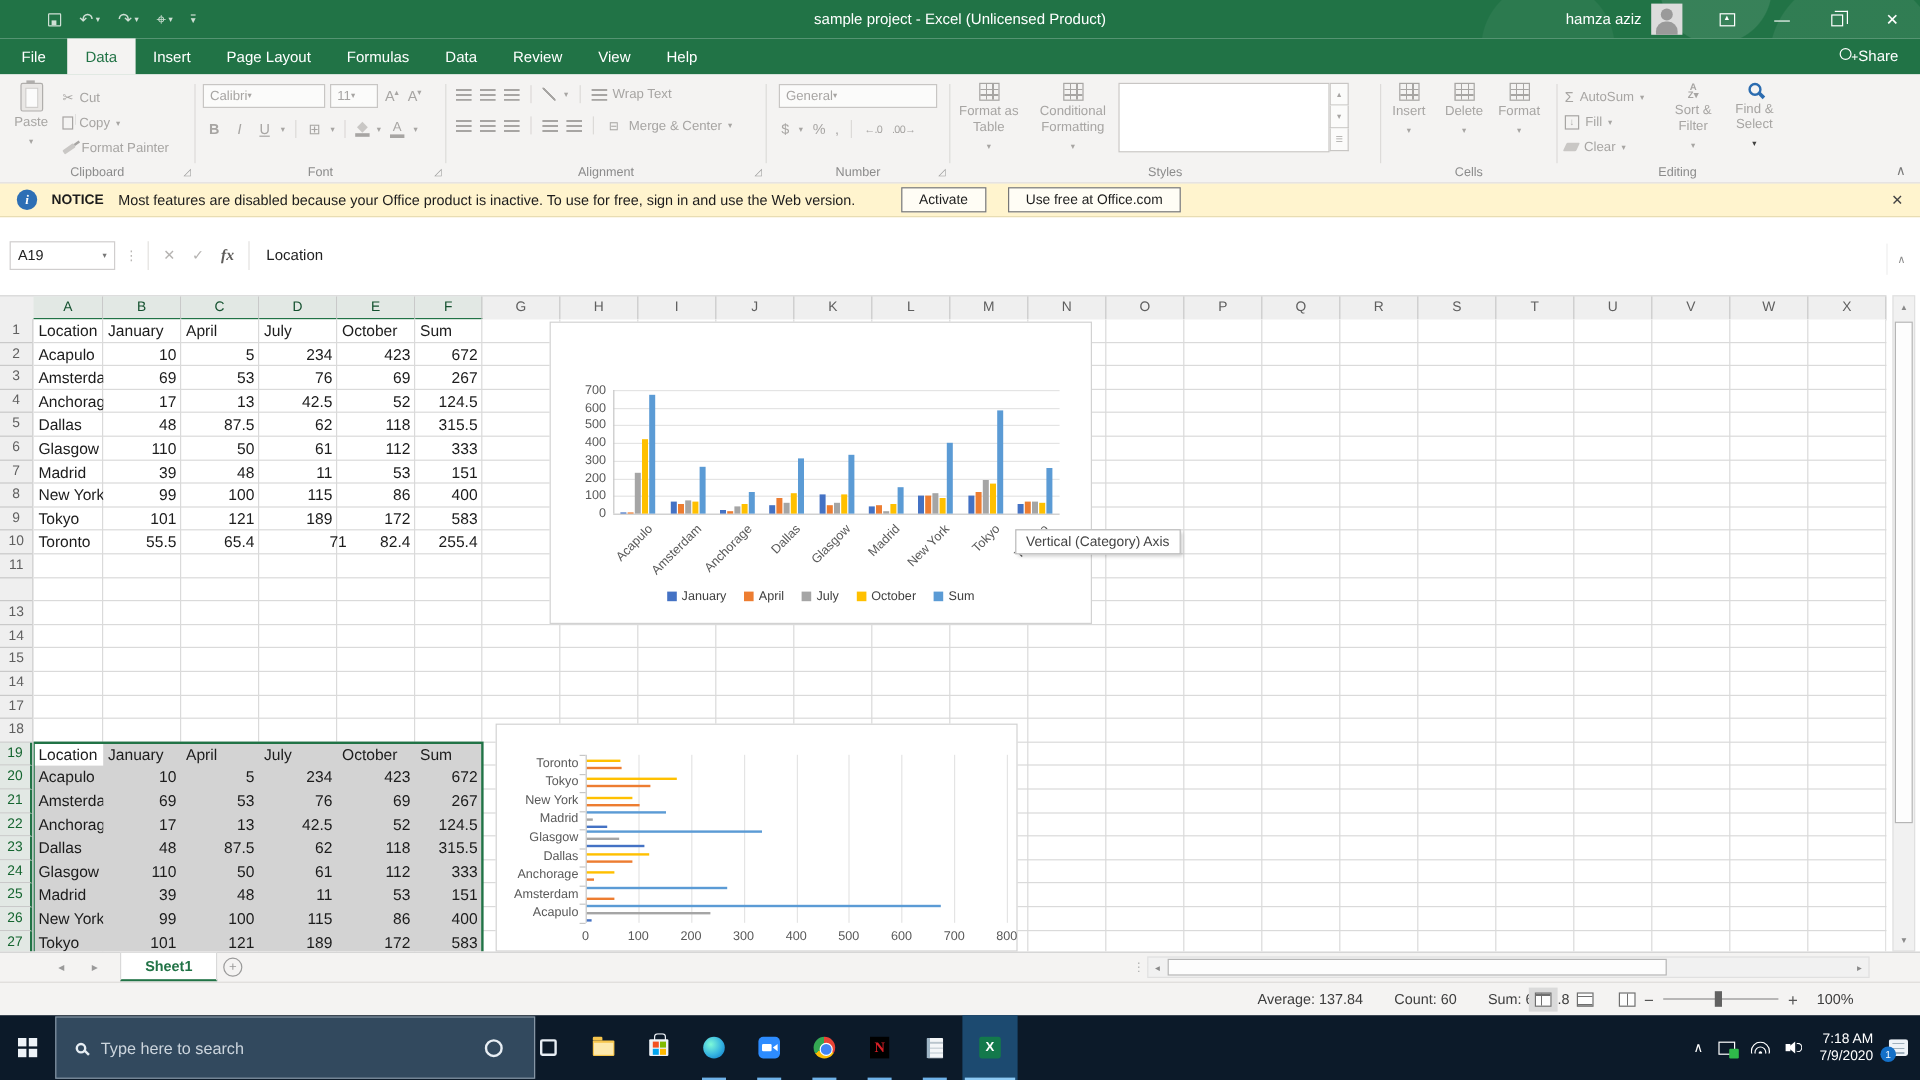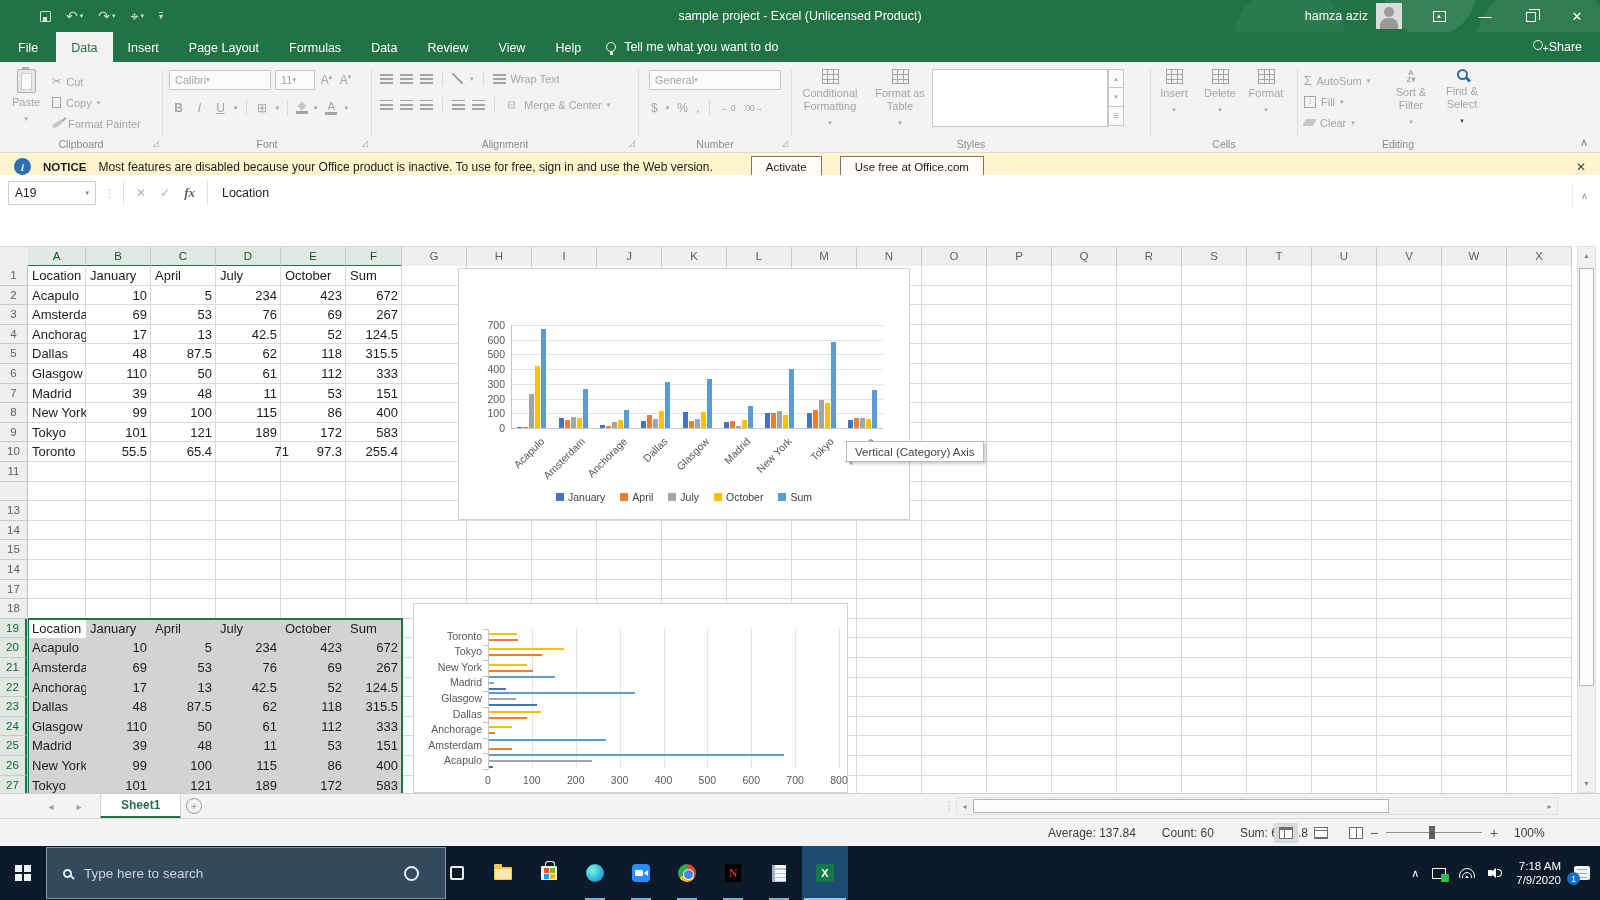--- a/index.html
+++ b/index.html
@@ -81,21 +81,21 @@
   #ribcol{position:absolute;right:12px;bottom:3px;color:#7a7a7a;font-size:11px}
 
   
   #notice{position:absolute;left:0;top:153px;width:1600px;height:28px;background:#fff4ce;border-bottom:1px solid #e8ddb3;display:flex;align-items:center;font-size:12px;color:#1c1c1c}
   .info{width:17px;height:17px;border-radius:50%;background:#2d6fb5;color:#fff;display:flex;align-items:center;justify-content:center;font:italic bold 11px "Liberation Serif",serif;margin:0 12px 0 14px;flex:none}
   #notice b{margin-right:12px;font-size:11.5px}
   .nbtn{height:21px;border:1px solid #767676;background:#fffdf5;padding:0 14px;font-size:11.5px;display:flex;align-items:center;margin-left:18px;color:#1c1c1c}
   #notice-close{margin-left:auto;margin-right:14px;color:#444;font-size:12px}
 
   
-  #fbar{position:absolute;left:0;top:175px;width:1600px;height:79px;background:#fff}
+  #fbar{position:absolute;left:0;top:195px;width:1600px;height:79px;background:#fff}
   #fbarrow{position:absolute;left:0;top:4px;width:1600px;height:28px;display:flex;align-items:center}
   #namebox{width:88px;height:24px;margin-left:8px;border:1px solid #d0cece;background:#fff;display:flex;align-items:center;justify-content:space-between;padding:0 6px;font-size:12px;color:#222}
   #namebox .dd{color:#777}
   .fdots{color:#b9b7b5;font-size:11px;margin:0 8px}
   .fxbtns{display:flex;align-items:center;gap:14px;border-left:1px solid #e3e1df;border-right:1px solid #e3e1df;height:24px;padding:0 12px}
   .fxgray{color:#b5b3b1;font-size:12px}
   .fxit{font:italic bold 13px "Liberation Serif",serif;color:#5f5d5b}
   #fvalue{margin-left:14px;font-size:12.5px;color:#222}
   #fcol{position:absolute;left:1572px;top:4px;width:24px;height:26px;display:flex;align-items:center;justify-content:center;color:#8a8a8a;font-size:9px;border-left:1px solid #eee}
 
@@ -245,24 +245,20 @@
         <div class="mtab filetab">File</div>
         <div class="mtab active">Data</div>
         <div class="mtab">Insert</div>
         <div class="mtab">Page Layout</div>
         <div class="mtab">Formulas</div>
         <div class="mtab">Data</div>
         <div class="mtab">Review</div>
         <div class="mtab">View</div>
         <div class="mtab">Help</div>
       </span>
-    <div id="tellme">
-      <span class="bulb"></span>
-      <span>Tell me what you want to do</span>
-    </div>
     <div id="sharebtn">
       <span class="shr-ic"></span>
       <span>Share</span>
     </div>
   </div>
 
   <div id="ribbon">
     <div class="rgrp" style="width:162px">
       <div style="display:flex">
         <div class="bigbtn" style="width:52px">
@@ -377,28 +373,28 @@
         <span class="msep"></span>
         <span class="dec">←.0</span>
         <span class="dec">.00→</span>
       </div>
       <div class="glab">Number</div>
       <span class="dlg">◿</span>
     </div>
     <div class="rsep"></div>
 
     <div class="rgrp" style="width:358px;display:flex">
+      <div class="bigbtn" style="width:64px">
+        <span class="gicon"></span>
+        <span>Format as Table</span>
+          <span class="dd">▾</span>
+      </div>
       <div class="bigbtn" style="width:76px">
         <span class="gicon"></span>
         <span>Conditional Formatting</span>
-          <span class="dd">▾</span>
-      </div>
-      <div class="bigbtn" style="width:64px">
-        <span class="gicon"></span>
-        <span>Format as Table</span>
           <span class="dd">▾</span>
       </div>
       <div class="gallery"></div>
       <div class="galnav">
         <span>▴</span>
         <span>▾</span>
         <span>☰</span>
       </div>
       <div class="glab">Styles</div>
     </div>
@@ -645,21 +641,21 @@
       <div class="cell" style="left: 0px; top: 156.8px; width: 58px;">Tokyo</div>
       <div class="cell num" style="left: 58px; top: 156.8px; width: 65px;">101</div>
       <div class="cell num" style="left: 123px; top: 156.8px; width: 65px;">121</div>
       <div class="cell num" style="left: 188px; top: 156.8px; width: 65px;">189</div>
       <div class="cell num" style="left: 253px; top: 156.8px; width: 65px;">172</div>
       <div class="cell num" style="left: 318px; top: 156.8px; width: 56px;">583</div>
       <div class="cell" style="left: 0px; top: 176.4px; width: 58px;">Toronto</div>
       <div class="cell num" style="left: 58px; top: 176.4px; width: 65px;">55.5</div>
       <div class="cell num" style="left: 123px; top: 176.4px; width: 65px;">65.4</div>
       <div class="cell num" style="left: 200px; top: 176.4px; width: 65px;">71</div>
-      <div class="cell num" style="left: 253px; top: 176.4px; width: 65px;">97.3</div>
+      <div class="cell num" style="left: 253px; top: 176.4px; width: 65px;">82.4</div>
       <div class="cell num" style="left: 318px; top: 176.4px; width: 56px;">255.4</div>
       <div class="cell" style="left: 0px; top: 352.8px; width: 58px;">Location</div>
       <div class="cell" style="left: 58px; top: 352.8px; width: 65px;">January</div>
       <div class="cell" style="left: 123px; top: 352.8px; width: 65px;">April</div>
       <div class="cell" style="left: 188px; top: 352.8px; width: 65px;">July</div>
       <div class="cell" style="left: 253px; top: 352.8px; width: 65px;">October</div>
       <div class="cell" style="left: 318px; top: 352.8px; width: 56px;">Sum</div>
       <div class="cell" style="left: 0px; top: 372.4px; width: 58px;">Acapulo</div>
       <div class="cell num" style="left: 58px; top: 372.4px; width: 65px;">10</div>
       <div class="cell num" style="left: 123px; top: 372.4px; width: 65px;">5</div>

